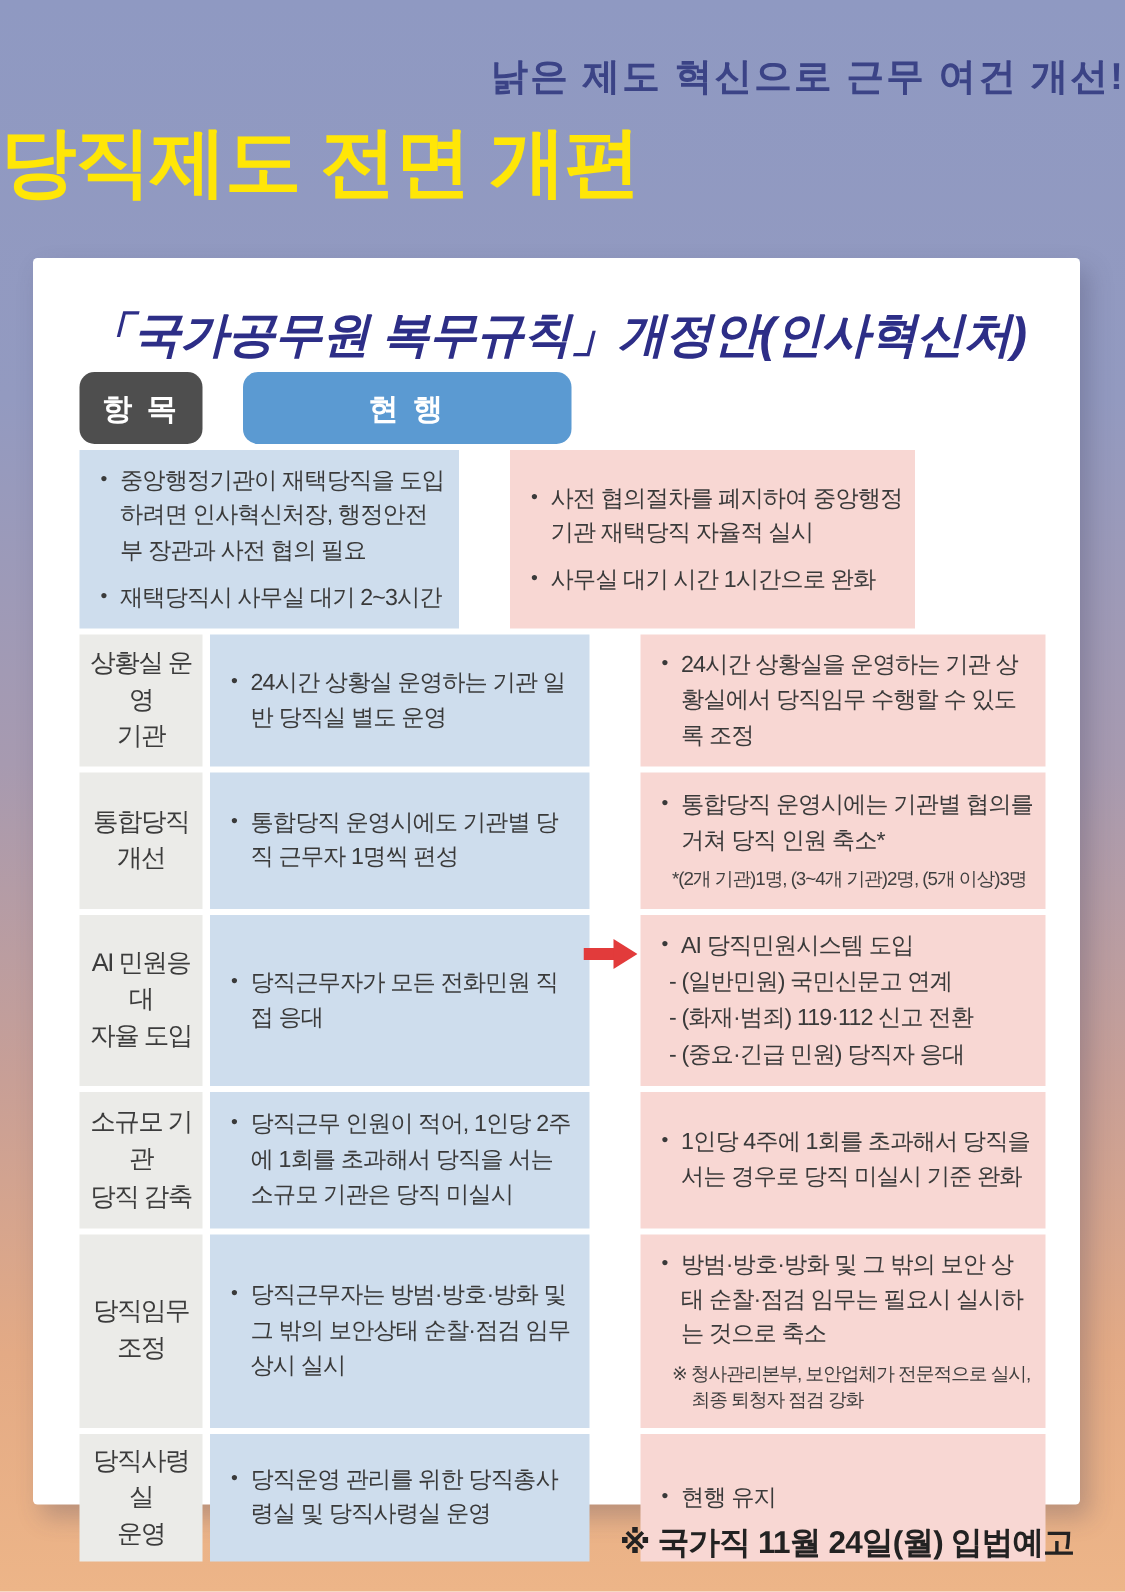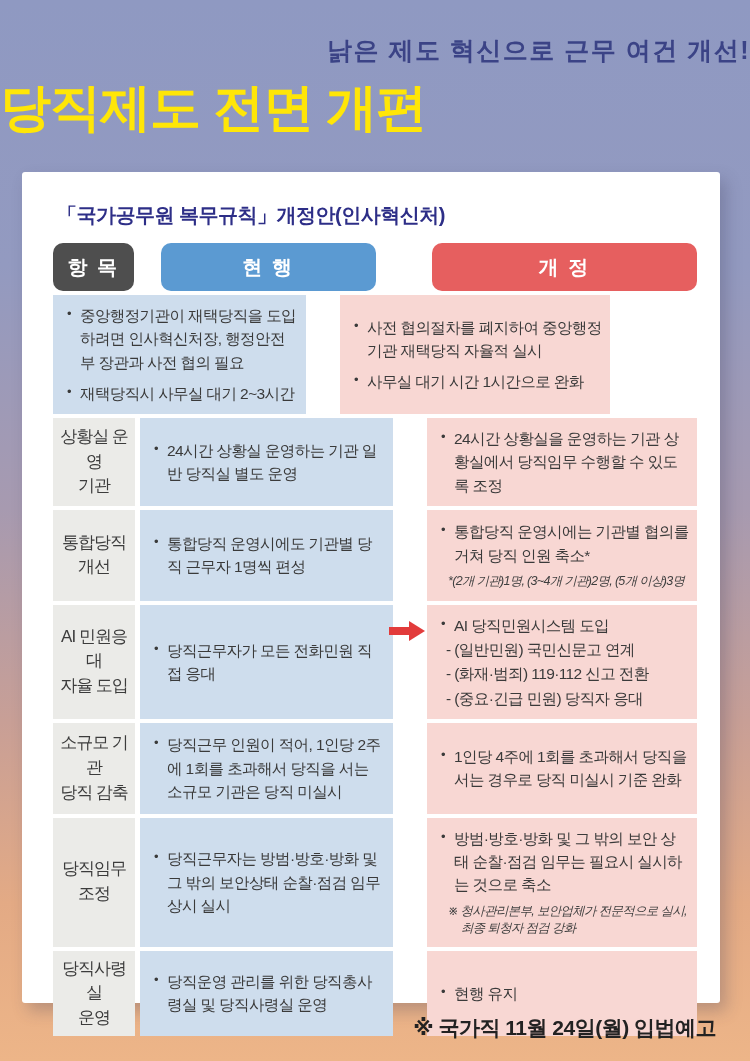--- a/index.html
+++ b/index.html
@@ -21,22 +21,22 @@
     position:absolute; top:74px; left:0; width:100%;
     text-align:left; color:#ffe607; font-size:51px; font-weight:900;
     letter-spacing:-1px;
   }
   .card {
     position:absolute; left:22px; top:172px; width:698px; height:831px;
     background:#ffffff; border-radius:3px;
     box-shadow:6px 8px 16px rgba(60,60,90,0.28);
   }
   .card-heading {
-    margin:30px 23px 14px 35px;
-    color:#2d2e87; font-size:20px; font-weight:800; letter-spacing:-0.5px;
+    margin:30px 23px 2px 35px;
+    color:#2d2e87; font-size:32px; font-weight:800; letter-spacing:-0.5px;font-style:italic;
   }
   .table { margin:0 23px 0 31px; }
   .thead { display:flex;gap:22px; }
   .th {
     height:48px; border-radius:10px;
     display:flex; align-items:center; justify-content:center;
     color:#ffffff; font-size:20px; font-weight:700; letter-spacing:2px;
   }
   .th-item    { width:82px;  background:#4e4e4e; margin-right:5px; }
   .th-current { width:219px; background:#5b9ad2; margin-right:34px; }
@@ -58,21 +58,21 @@
   .line {
     color:#3a3a3a; font-size:15.5px; font-weight:500; line-height:1.5;
     letter-spacing:-0.6px;
   }
   .line.bullet { position:relative; padding-left:15px; }
   .line.bullet .marker { position:absolute; left:2px; top:0; font-size:13px; }
   .line.bullet:not(:first-child) { margin-top:8px; }
   .line.sub { padding-left:7px; margin-top:1px; }
   .line.note {
     font-size:12.5px; letter-spacing:-0.7px; margin-top:6px;
-    padding-left:22px; text-indent:-13px; color:#3f3f3f; line-height:1.4;font-style:italic;
+    padding-left:22px; text-indent:-13px; color:#3f3f3f; line-height:1.4;
   }
   .r1{min-height:111px} .r2{min-height:70px} .r3{min-height:91px}
   .r4{min-height:109px} .r5{min-height:91px} .r6{min-height:114px}
   .r7{min-height:65px}
   .arrow {
     position:absolute; left:336px; top:16px; width:36px; height:20px;
     pointer-events:none;
   }
   .arrow svg { display:block; }
   .footer-note {
@@ -86,21 +86,20 @@
 <div class="poster">
   <div class="tagline">낡은 제도 혁신으로 근무 여건 개선!</div>
   <h1 class="main-title">당직제도 전면 개편</h1>
 
   <div class="card">
     <h2 class="card-heading">「국가공무원 복무규칙」개정안(인사혁신처)</h2>
     <div class="table">
       <div class="thead">
         <div class="th th-item">항 목</div>
         <div class="th th-current">현 행</div>
-        <div class="th th-revised">개 정</div>
       </div>
       <div class="tbody">
           <div class="trow r1">
             <div class="cell current-cell">
               <div class="line bullet"><div class="marker">•</div><span>중앙행정기관이 재택당직을 도입하려면 인사혁신처장, 행정안전부 장관과 사전 협의 필요</span></div>
               <div class="line bullet"><div class="marker">•</div><span>재택당직시 사무실 대기 2~3시간</span></div>
             </div>
             <div class="cell revised-cell">
               <div class="line bullet"><div class="marker">•</div><span>사전 협의절차를 폐지하여 중앙행정기관 재택당직 자율적 실시</span></div>
               <div class="line bullet"><div class="marker">•</div><span>사무실 대기 시간 1시간으로 완화</span></div>

